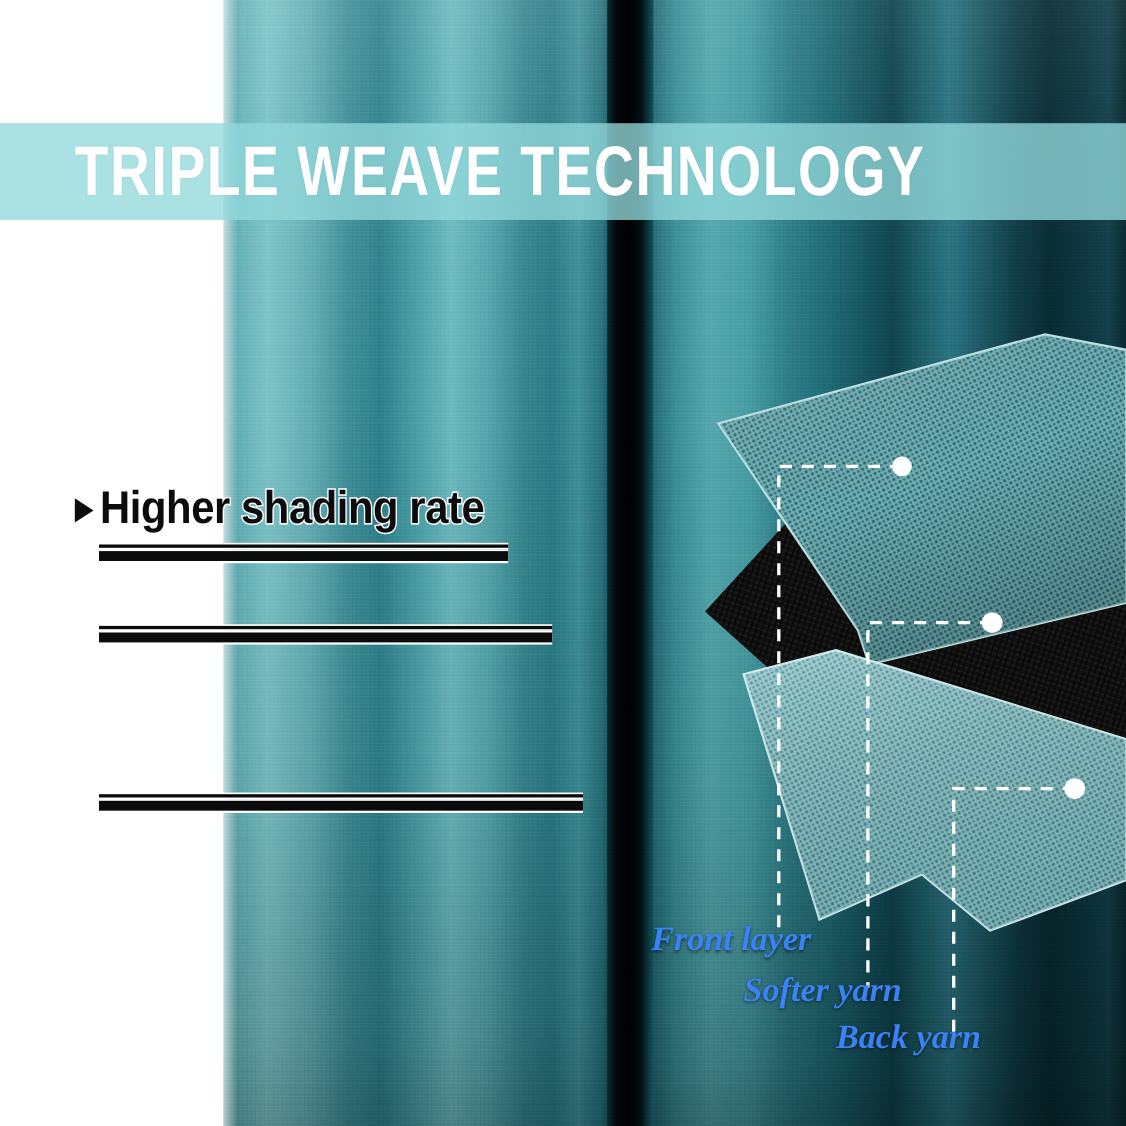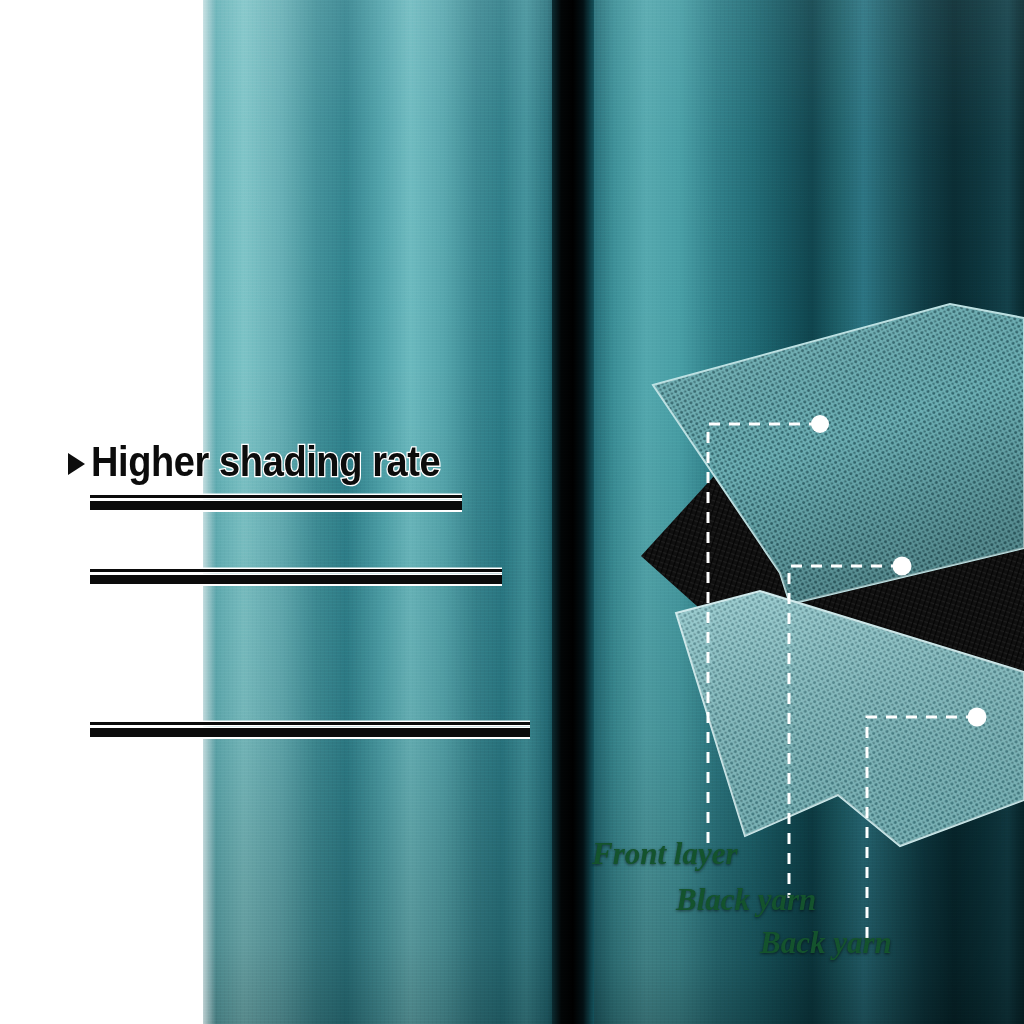--- a/index.html
+++ b/index.html
@@ -186,21 +186,21 @@
   .diagram svg { position:absolute; left:0; top:0; }
 
   
   .callouts { position:absolute; left:0; top:0; width:1024px; height:1024px; z-index:24; }
   .callout {
     position:absolute;
     font-family:"Liberation Serif", serif;
     font-style:italic;
     font-weight:700;
     font-size:31px;
-    color:#14532d;
+    color:#3b82f6;
     white-space:nowrap;
     text-shadow:0 1px 3px rgba(0,0,0,.55);
   }
   .callout.c1 { left:592px; top:836px; }
   .callout.c2 { left:676px; top:882px; }
   .callout.c3 { left:760px; top:925px; }
 </style>
 </head>
 <body>
 
@@ -273,24 +273,27 @@
       <g fill="#ffffff">
         <circle cx="820" cy="424" r="9"></circle>
         <circle cx="902" cy="566" r="9.5"></circle>
         <circle cx="977" cy="717" r="9.5"></circle>
       </g>
     </svg>
   </div>
 
   <div class="callouts">
     <div class="callout c1">Front layer</div>
-    <div class="callout c2">Black yarn</div>
+    <div class="callout c2">Softer yarn</div>
     <div class="callout c3">Back yarn</div>
   </div>
 
+  <div class="banner">
+    <div class="banner-title">TRIPLE WEAVE TECHNOLOGY</div>
+  </div>
 
   <div class="features">
 
     <div class="feature f1">
       <div class="feature-row">
         <span class="tri"></span>
         <span class="feature-text">Higher shading rate</span>
       </div>
       <div class="rule">
         <div class="l-thin"></div>

